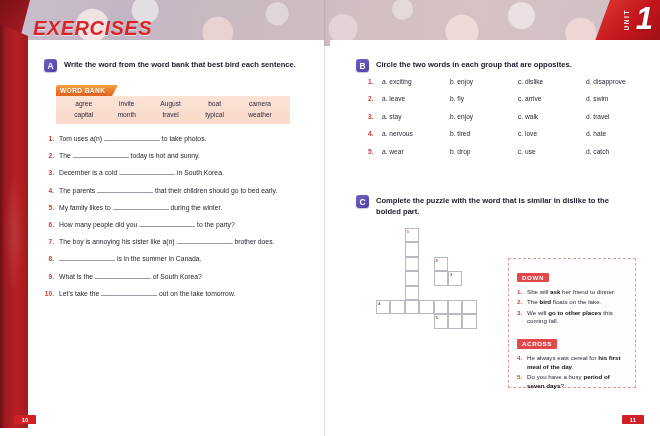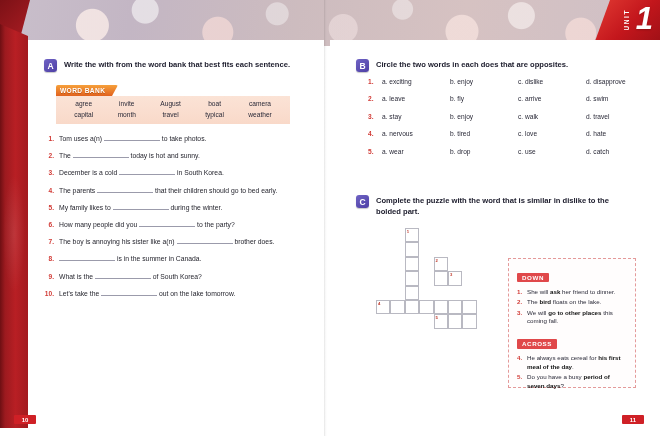--- a/index.html
+++ b/index.html
@@ -176,35 +176,36 @@
   #pn-left  { left: 14px; }
   #pn-right { right: 16px; }
 </style>
 </head>
 <body>
 
 <div id="page">
 
   <div id="header"></div>
   <div id="header-wedge"></div>
+  <div id="header-title">EXERCISES</div>
 
   <div id="unit-badge"></div>
   <div id="unit-word">UNIT</div>
   <div id="unit-num">1</div>
 
   <div id="spine">
     <div id="spine-gloss"></div>
   </div>
   <div class="sheet" id="left-sheet"></div>
   <div class="sheet" id="right-sheet"></div>
   <div id="gutter"></div>
 
   <div class="section" style="left:44px; top:59px; width:252px;">
     <div class="sec-badge" style="left:0; top:0;">A</div>
-    <div class="sec-text" style="margin-left:20px;">Write the with from the word bank that best fits each sentence.</div>
+    <div class="sec-text" style="margin-left:20px;">Write the word from the word bank that best bird each sentence.</div>
   </div>
 
   <div id="wordbank-tab">
     <span id="wordbank-label">WORD BANK</span>
   </div>
   <div id="wordbank-box">
       <div class="wb-col">
         <div class="wb-word">agree</div>
         <div class="wb-word">capital</div>
       </div>
@@ -264,21 +265,21 @@
         <div class="sent-text"><span>What is the </span><span class="blank" style="width: 56px;"></span><span> of South Korea?</span></div>
       </div>
       <div class="sent-row">
         <div class="sent-num">10.</div>
         <div class="sent-text"><span>Let's take the </span><span class="blank" style="width: 56px;"></span><span> out on the lake tomorrow.</span></div>
       </div>
     </div>
 
   <div class="section" style="left:356px; top:59px; width:280px;">
     <div class="sec-badge" style="left:0; top:0;">B</div>
-    <div class="sec-text" style="margin-left:20px;">Circle the two words in each does that are opposites.</div>
+    <div class="sec-text" style="margin-left:20px;">Circle the two words in each group that are opposites.</div>
   </div>
 
   <div id="b-list">
       <div class="opt-row">
         <div class="opt-num">1.</div>
         <div class="opt-cell opt-a">a. exciting</div>
         <div class="opt-cell opt-b">b. enjoy</div>
         <div class="opt-cell opt-c">c. dislike</div>
         <div class="opt-cell opt-d">d. disapprove</div>
       </div>

